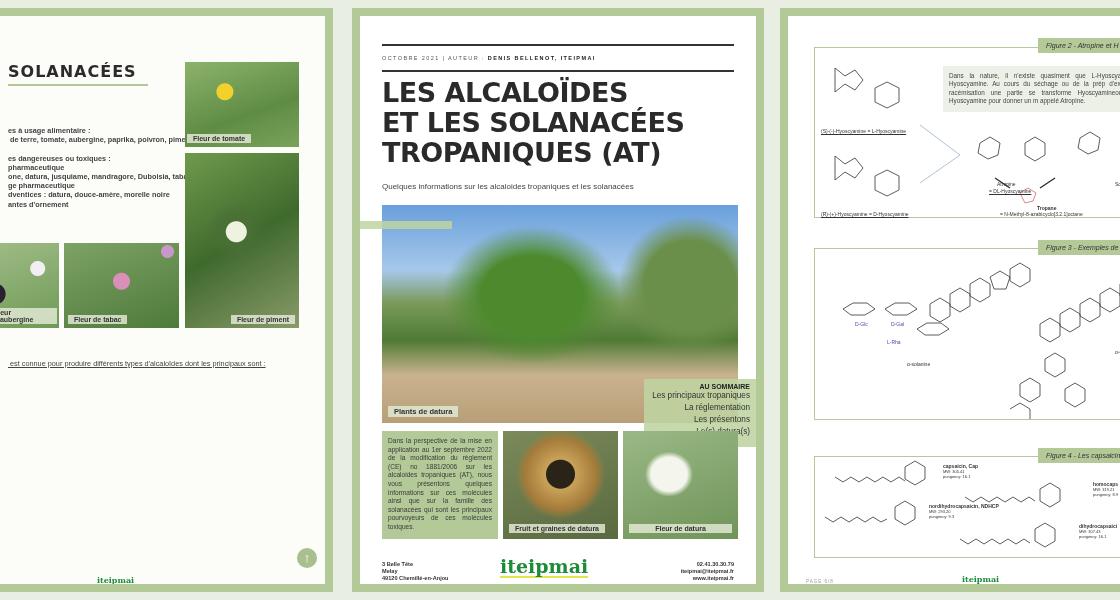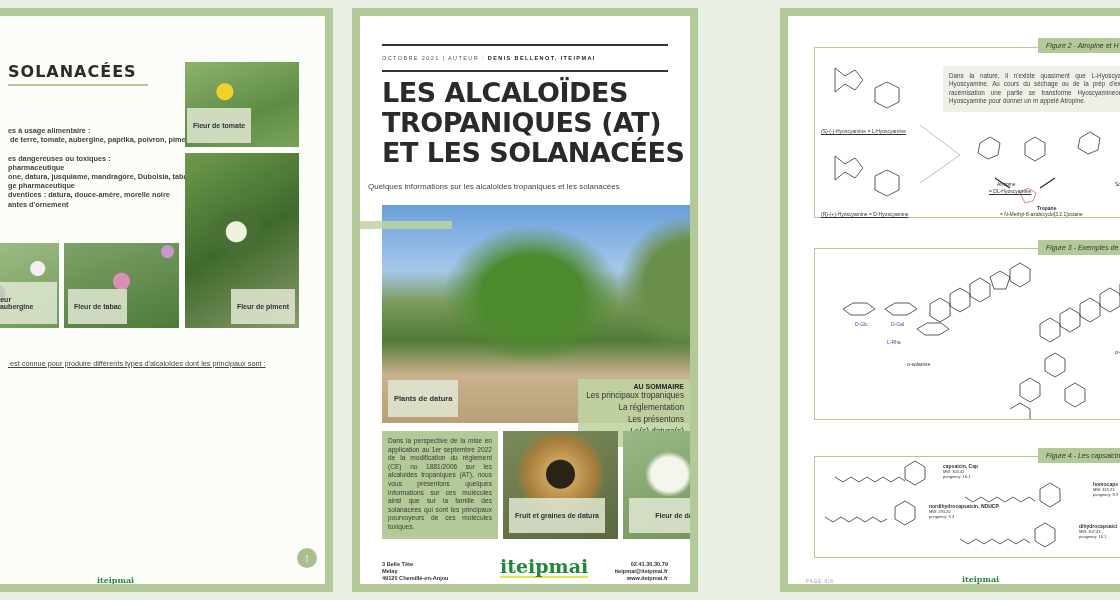--- a/index.html
+++ b/index.html
@@ -1,37 +1,37 @@
 <!DOCTYPE html>
 <html><head>
 <meta charset="utf-8">
 <style>
   html,body{margin:0;padding:0;}
   body{width:1120px;height:600px;overflow:hidden;background:#e8eee1;position:relative;font-family:"Liberation Sans",sans-serif;color:#333;}
   .page{position:absolute;top:8px;height:584px;background:#b3c997;box-sizing:border-box;}
   .inner{position:absolute;left:8px;right:8px;top:8px;bottom:8px;background:#fff;overflow:hidden;}
   #p1{left:-20px;width:353px;}
   #p1 .inner{background:#fcfcf8;}
-  #p2{left:352px;width:346px;}
+  #p2{left:352px;width:412px;}
   #p3{left:780px;width:360px;}
   #p3 .inner{right:0;}
   
   .p1-title{position:absolute;left:0;top:46px;font-family:"DejaVu Sans",sans-serif;font-weight:bold;font-size:16px;letter-spacing:1px;color:#2b2b2b;}
   .p1-rule{position:absolute;left:0;top:68px;width:140px;height:2px;background:#b3c997;}
   .p1-text{position:absolute;left:0;font-size:7.3px;line-height:9.2px;color:#444;white-space:pre;}
   .photo{position:absolute;overflow:hidden;}
-  .cap{position:absolute;background:rgba(225,232,210,0.85);font-size:7px;font-weight:bold;color:#333;padding:14px 6px;}
+  .cap{position:absolute;background:rgba(225,232,210,0.85);font-size:7px;font-weight:bold;color:#333;padding:1px 6px;}
   .scroll-top{position:absolute;right:8px;bottom:16px;width:20px;height:20px;border-radius:50%;background:#a9bf8f;color:#fff;font-size:13px;line-height:20px;text-align:center;cursor:pointer;}
   .logo{font-family:"DejaVu Serif",serif;font-weight:bold;color:#1f8a3a;}
   
   .hr{position:absolute;left:22px;right:22px;height:2px;background:#333;}
   .meta{position:absolute;left:22px;top:39px;font-size:5.5px;letter-spacing:1.4px;color:#555;}
   .meta b{color:#222;}
   .title{position:absolute;left:22px;top:62px;font-family:"DejaVu Sans",sans-serif;font-weight:bold;font-size:27px;line-height:30px;color:#2a2a2a;letter-spacing:-0.5px;}
-  .subtitle{position:absolute;left:8px;top:166px;font-size:8px;color:#444;}
+  .subtitle{position:absolute;left:22px;top:166px;font-size:8px;color:#444;}
   .toc{position:absolute;right:0;top:363px;width:112px;height:68px;background:rgba(190,212,160,0.88);text-align:right;padding-right:6px;box-sizing:border-box;}
   .toc .h{font-size:7px;font-weight:bold;margin-top:4px;color:#222;}
   .toc .it{font-size:8.2px;line-height:12px;color:#333;cursor:pointer;}
   .intro{position:absolute;left:22px;top:415px;width:116px;height:108px;background:#b3c997;padding:6px;box-sizing:border-box;font-size:6.6px;line-height:8.6px;text-align:justify;color:#3a3a3a;}
   .addr{position:absolute;font-size:5.6px;line-height:7px;font-weight:bold;color:#333;}
   
   .fig{position:absolute;left:26px;border:1.5px solid #b3c997;background:#fff;}
   .figcap{position:absolute;background:#b3c997;font-size:7px;font-style:italic;color:#333;padding:4px 8px;white-space:nowrap;}
   .chem{position:absolute;font-size:5px;color:#333;}
   .note{position:absolute;background:#edf0e6;font-size:6.3px;line-height:8.4px;color:#444;padding:6px;text-align:justify;}
@@ -75,22 +75,22 @@
   </div>
 </div>
 
 <div class="page" id="p2">
   <div class="inner">
     <div class="hr" style="top:28px;"></div>
     <div class="meta"><span>OCTOBRE 2021 | AUTEUR : </span><b>DENIS BELLENOT, ITEIPMAI</b></div>
     <div class="hr" style="top:54px;"></div>
     <div class="title">
       <div>LES ALCALOÏDES</div>
+      <div>ET LES SOLANACÉES</div>
       <div>TROPANIQUES (AT)</div>
-      <div>ET LES SOLANACÉES</div>
     </div>
     <div class="subtitle">Quelques informations sur les alcaloides tropaniques et les solanacées</div>
 
     <div class="photo" style="left:22px;top:189px;width:356px;height:218px;background:linear-gradient(180deg,#6aa0dc 0%,#a6c8ea 30%,#7a9a5a 45%,#4f7a35 62%,#c9b28e 78%,#b89f78 100%);">
       <div style="position:absolute;left:60px;top:20px;width:180px;height:140px;background:radial-gradient(ellipse at 50% 50%,#4d8a2e 0 40%,transparent 70%);"></div>
       <div style="position:absolute;right:0;top:10px;width:120px;height:140px;background:radial-gradient(ellipse at 60% 50%,#6a8f4a 0 45%,transparent 70%);"></div>
       <div class="cap" style="left:6px;bottom:6px;font-size:7.5px;">Plants de datura</div>
     </div>
     <div style="position:absolute;left:0;top:205px;width:92px;height:8px;background:rgba(190,212,160,0.85);"></div>
 

